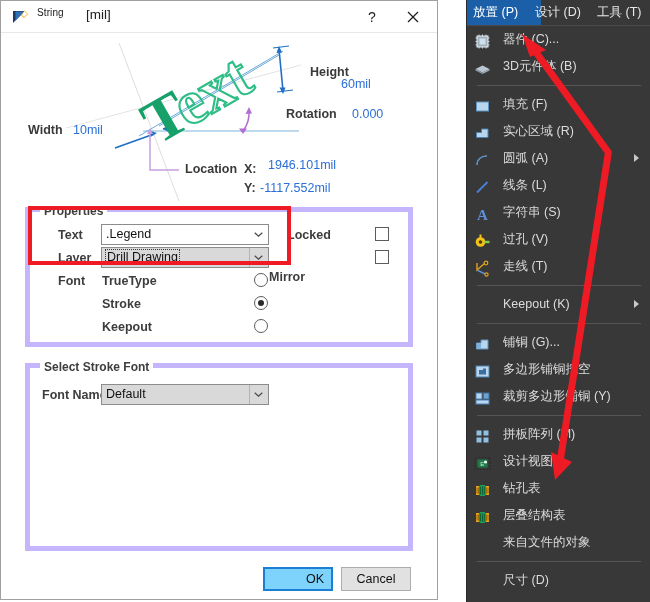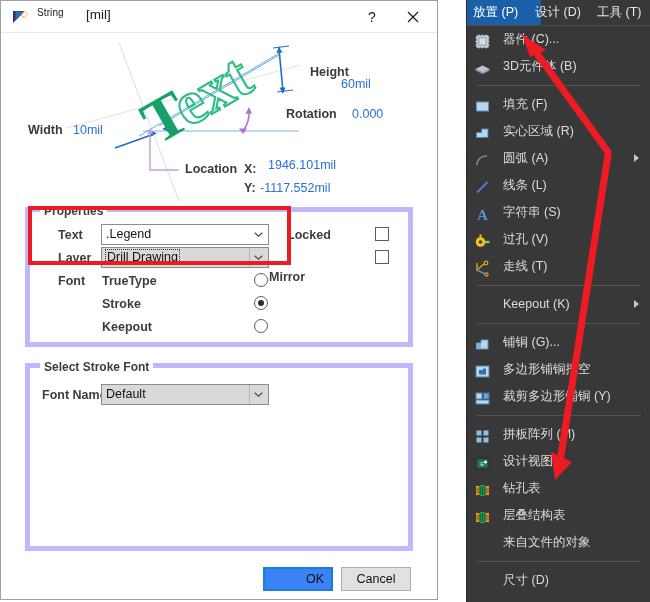--- a/index.html
+++ b/index.html
@@ -177,21 +177,21 @@
     background: #e1e1e1;
     border: 1px solid #adadad;
     font-size: 12.5px;
     color: #101010;
     text-align: center;
     line-height: 22px;
     font-family: "Liberation Sans", sans-serif;
   }
   .btn.default {
     border: 2px solid #1a7fd4;
-    background: #3b82f6;
+    background: #7dd3fc;
     line-height: 20px;
     padding-left: 34px;
   }
 
   
   #redrect {
     position: absolute;
     left: 28px; top: 206px;
     width: 263px; height: 59px;
     border: 4px solid #ee1b24;

